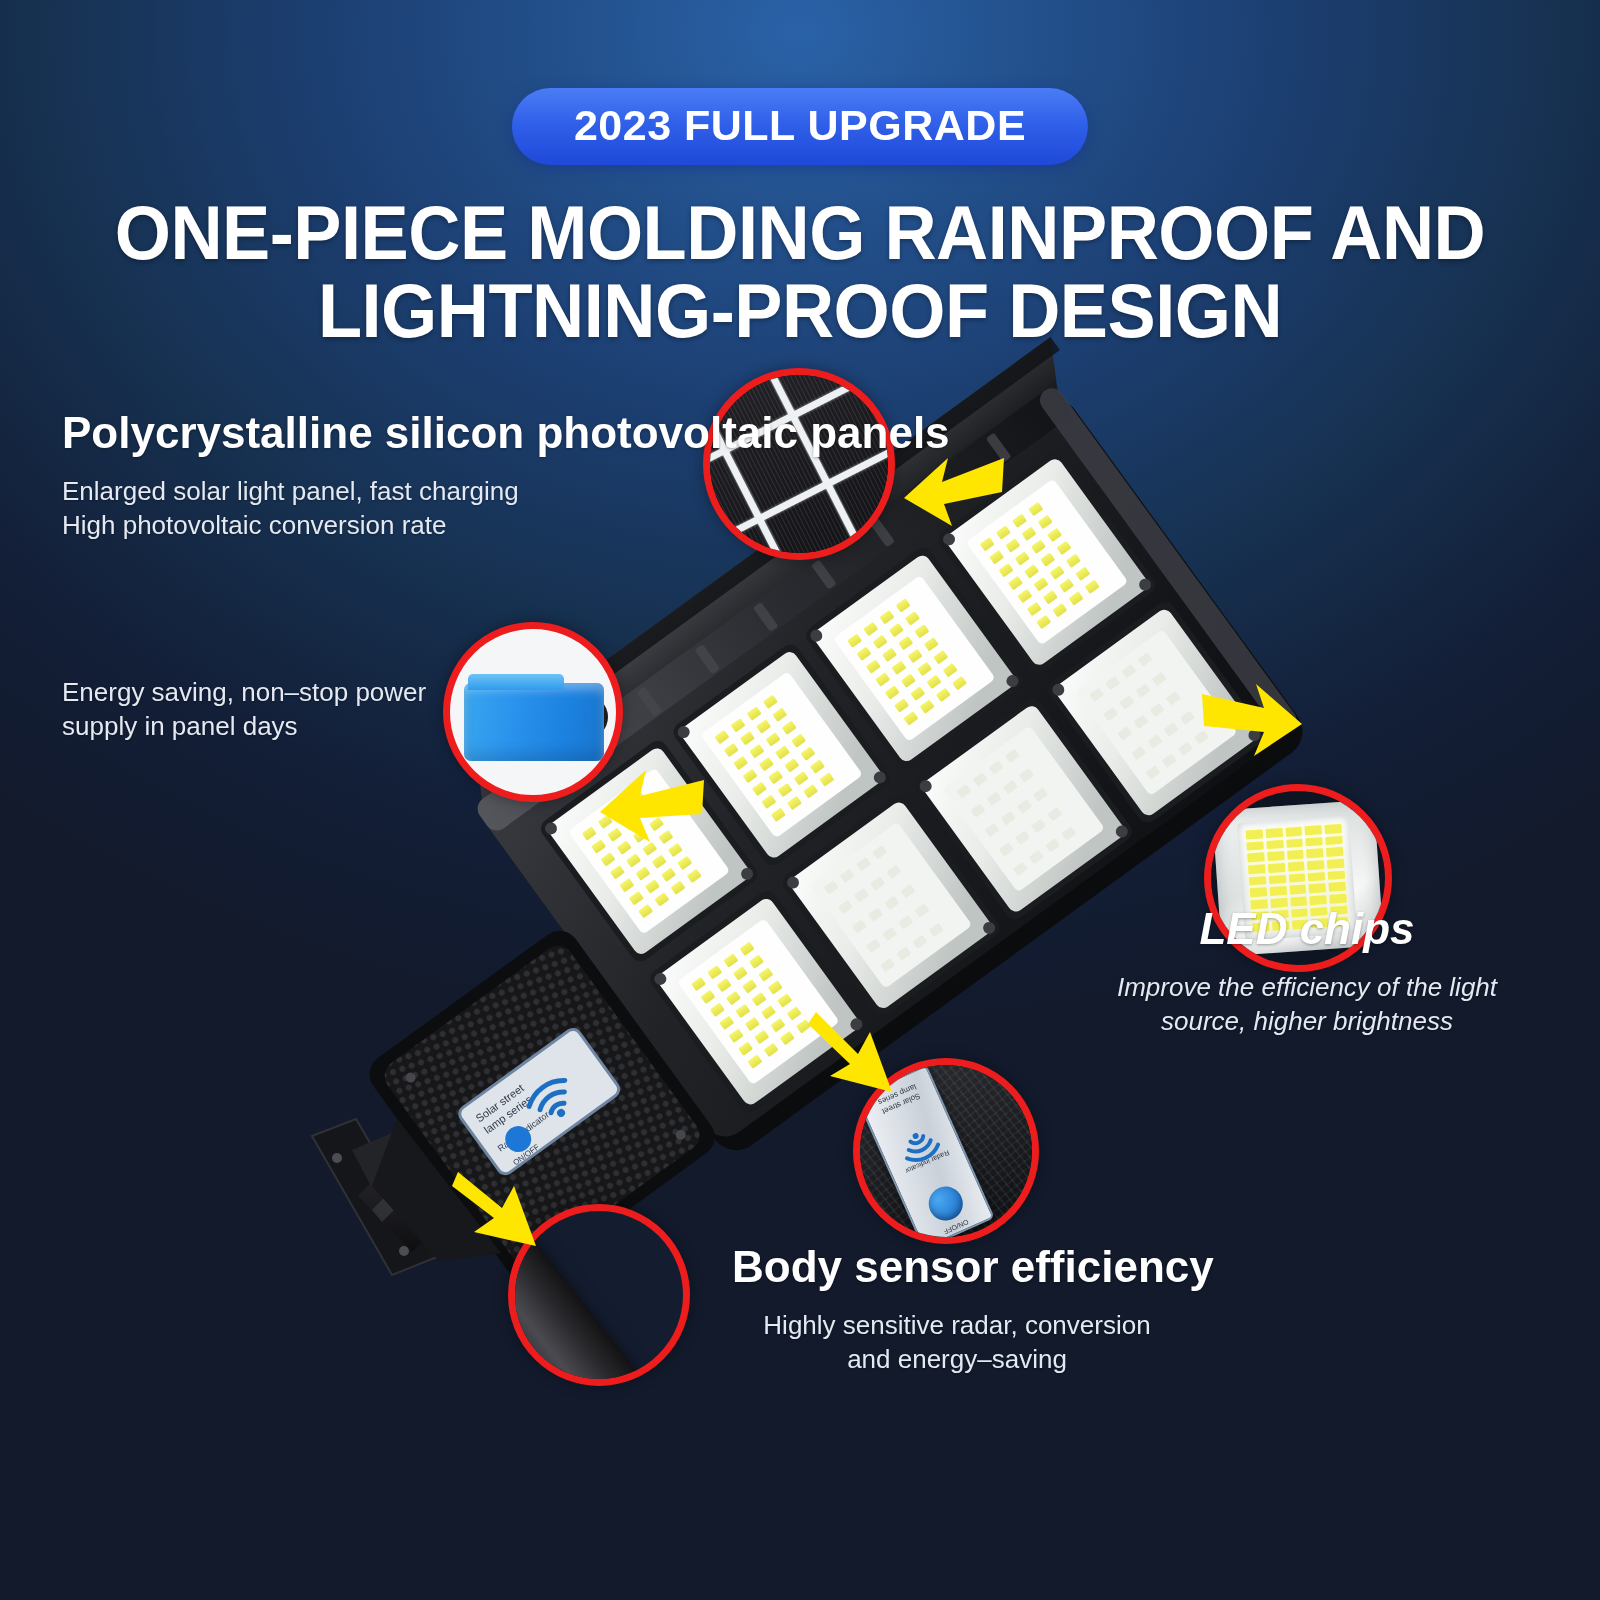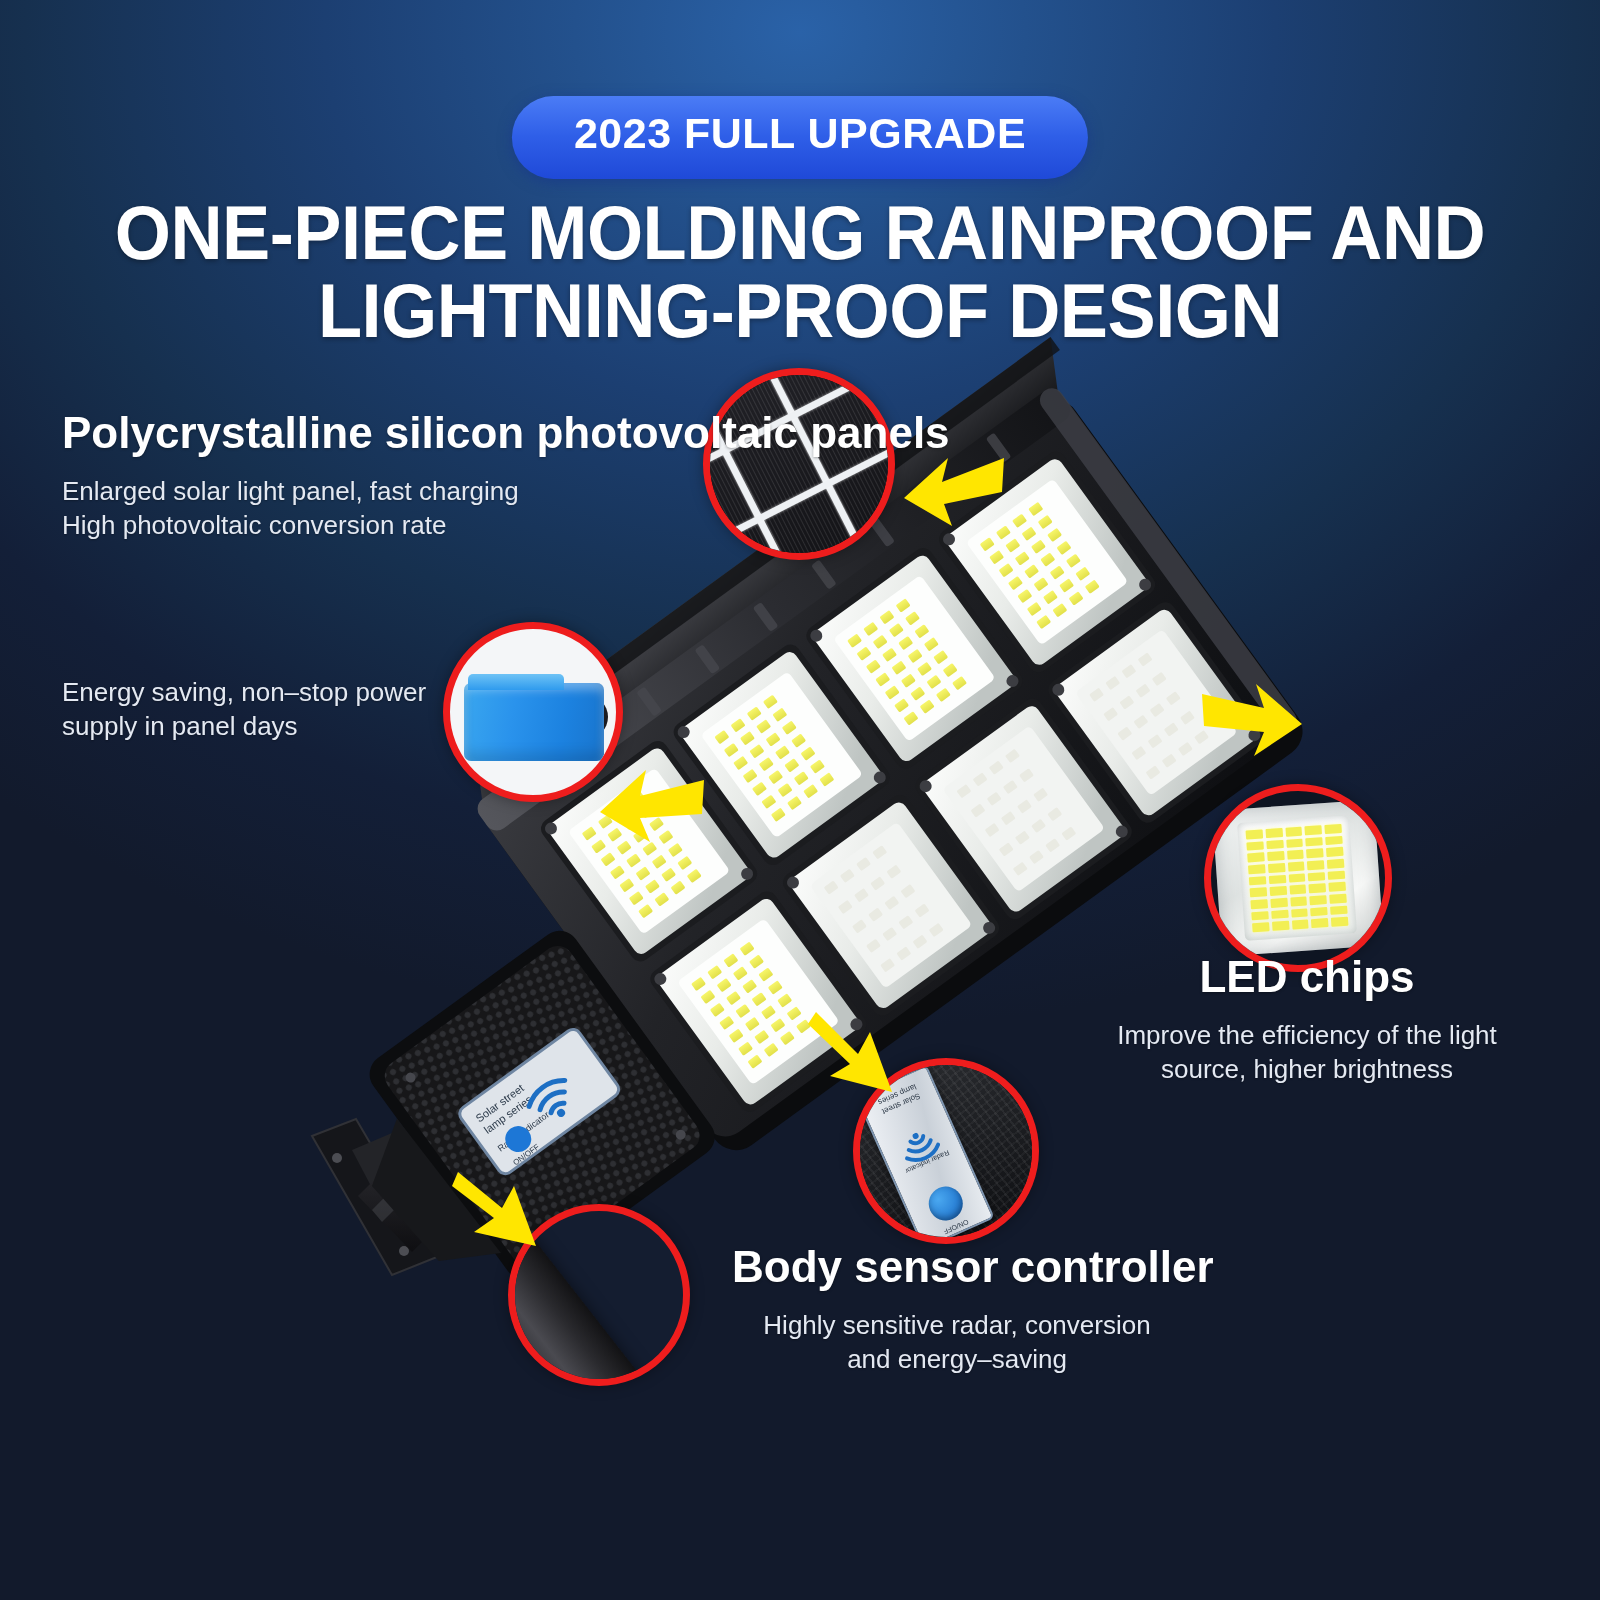--- a/index.html
+++ b/index.html
@@ -17,23 +17,23 @@
     height: 1600px;
     background:
       radial-gradient(ellipse 1250px 1000px at 50% 2%, #2a62a8 0%, #23518d 18%, #1c3f72 38%, #16304f 62%, #131f38 82%, #121a2c 100%);
     overflow: hidden;
   }
 
   
   #badge {
     position: absolute;
     left: 50%;
-    top: 96px;
+    top: 88px;
     transform: translateX(-50%);
-    padding: 16px 62px 24px;
+    padding: 16px 62px 18px;
     border-radius: 44px;
     background: linear-gradient(180deg, #4b7cf6 0%, #2f5fe8 48%, #1f49d8 100%);
     box-shadow: 0 3px 14px rgba(20,50,140,.55);
     white-space: nowrap;
   }
   #badge span {
     font-size: 43px;
     font-weight: bold;
     letter-spacing: .5px;
     color: #ffffff;
@@ -76,21 +76,21 @@
     line-height: 1.32;
     font-weight: normal;
     margin-top: 15px;
     white-space: pre-line;
     text-shadow: 0 1px 2px rgba(0,0,0,.3);
   }
   .feat.center { text-align: center; }
 
   #feat-solar   { left: 62px;  top: 408px;  }
   #feat-battery { left: 62px;  top: 660px;  }
-  #feat-led     { left: 1062px; top: 952px; width: 490px; }
+  #feat-led     { left: 1062px; top: 904px; width: 490px; font-style: italic; }
   #feat-sensor  { left: 732px; top: 1242px; width: 450px; }
   #feat-post    { left: 382px; top: 1385px; width: 460px; }
 
   
   .callout {
     position: absolute;
     border-radius: 50%;
     border: 7px solid #ee1d1d;
     overflow: hidden;
     box-shadow: 0 0 14px rgba(0,0,0,.35);
@@ -751,19 +751,19 @@
 supply in panel days</div>
   </div>
 
   <div class="feat center" id="feat-led">
     <div class="f-title">LED chips</div>
     <div class="f-desc">Improve the efficiency of the light
 source, higher brightness</div>
   </div>
 
   <div class="feat center" id="feat-sensor">
-    <div class="f-title">Body sensor controller</div>
+    <div class="f-title">Body sensor efficiency</div>
     <div class="f-desc">Highly sensitive radar, conversion
 and energy–saving</div>
   </div>
 
 
 </div>
 
 </body></html>

